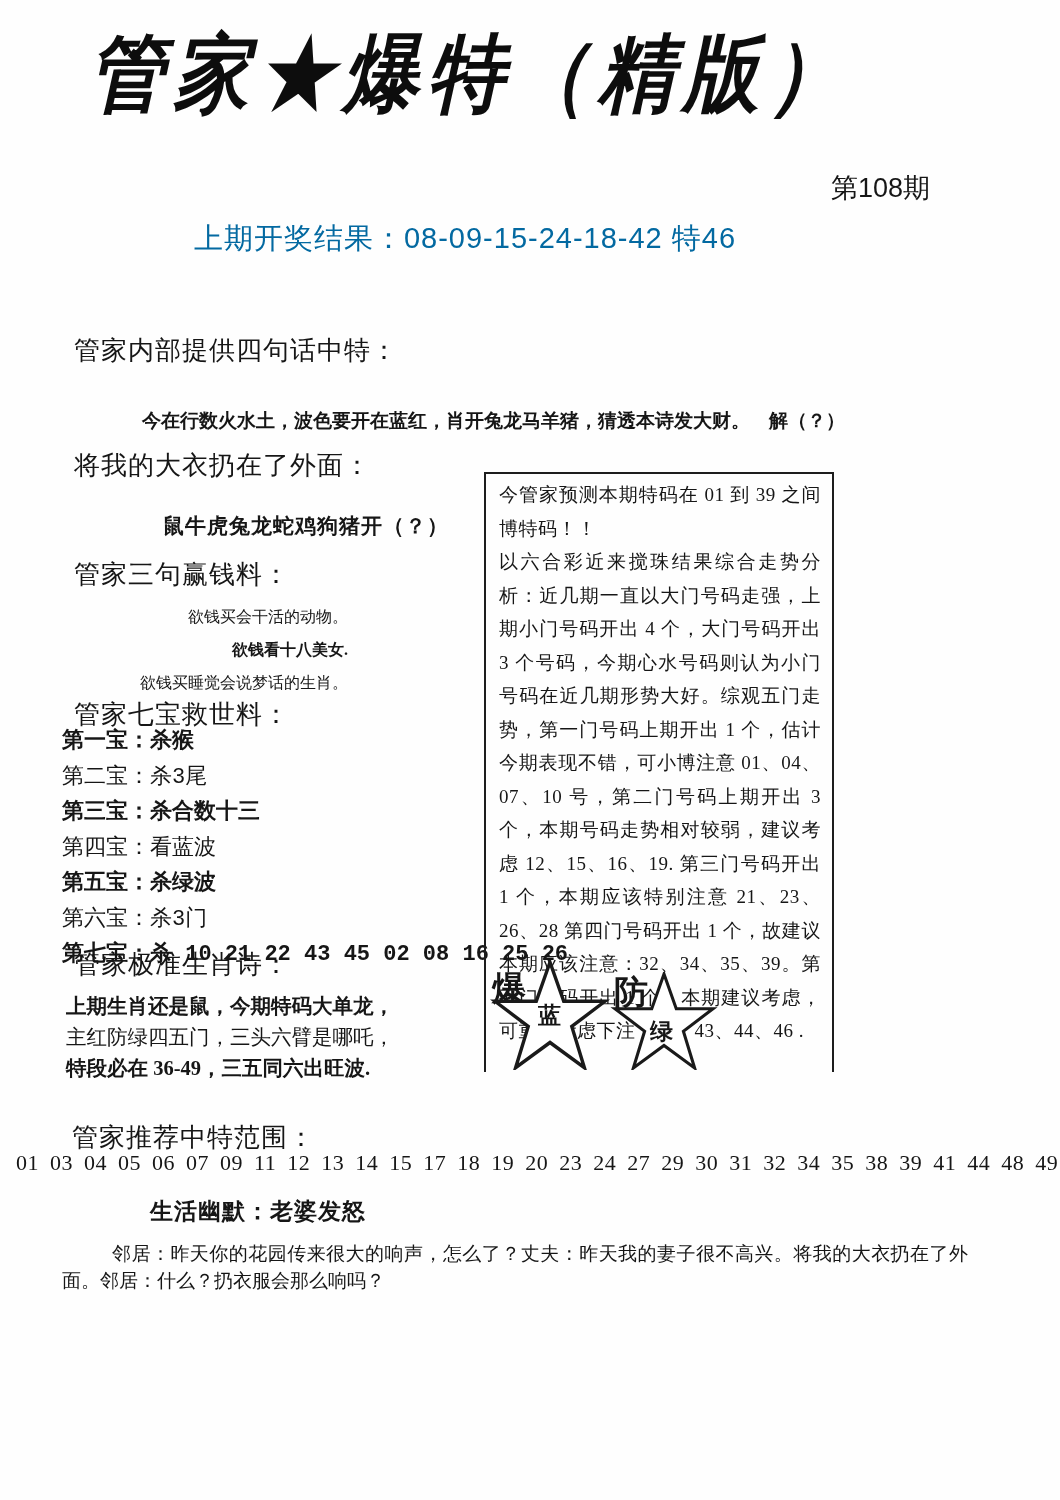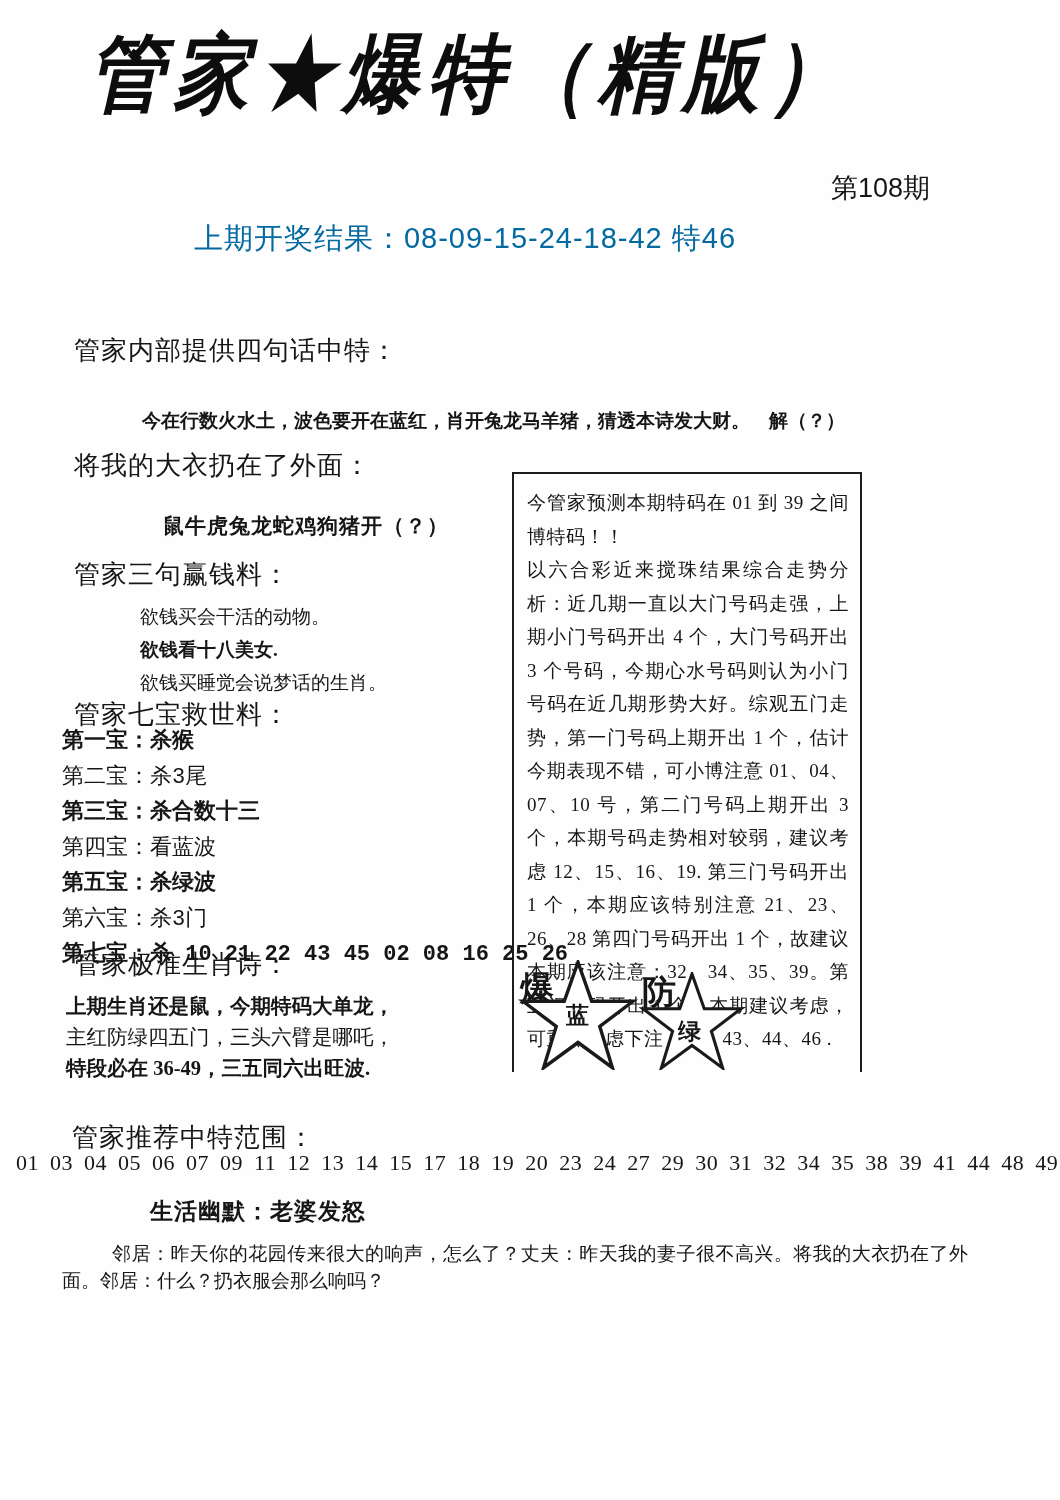--- a/index.html
+++ b/index.html
@@ -20,35 +20,35 @@
   .issue{left:0;top:170px;width:930px;text-align:right;
     font-family:"Liberation Sans","DejaVu Sans",sans-serif;font-size:27px;}
   .result{left:0;top:219px;width:930px;text-align:center;
     font-family:"Liberation Sans","DejaVu Sans",sans-serif;
     font-size:29px;letter-spacing:1px;}
   
   .h{font-size:26px;letter-spacing:1px;white-space:nowrap;}
   
   .line-four{left:142px;top:408px;font-size:19px;white-space:nowrap;}
   .line-nine{left:163px;top:512px;font-size:21px;white-space:nowrap;letter-spacing:1px;}
-  .money .row{font-size:19px;line-height:33px;white-space:nowrap;}
+  .money .row{font-size:16px;line-height:33px;white-space:nowrap;text-align:right;}
   .treasures .row{font-size:22px;line-height:35.5px;white-space:nowrap;}
   .poem .row{font-size:20.5px;line-height:31px;white-space:nowrap;}
   .numbers{left:16px;top:1150px;width:1036px;font-size:22px;
     white-space:nowrap;word-spacing:5px;letter-spacing:0.5px;}
   .humor-h{left:150px;top:1196px;
     font-family:"Liberation Sans","DejaVu Sans",sans-serif;
     font-size:23px;font-weight:bold;letter-spacing:1px;}
   .humor-p{left:62px;top:1240px;width:906px;margin:0;
     font-size:19px;line-height:27px;text-indent:50px;text-align:justify;}
   
   .pbox{
-    left:512px;top:472px;width:350px;height:600px;box-sizing:border-box;
+    left:484px;top:472px;width:350px;height:600px;box-sizing:border-box;
     border:2px solid #1d1d1d;border-bottom:none;
-    padding:12px 11px 0 13px;
+    padding:4px 11px 0 13px;
   }
   .pbox p{margin:0;font-size:19px;line-height:33.5px;
     text-align:justify;letter-spacing:0.5px;}
   .stars{position:absolute;left:0;top:484px;width:348px;height:116px;}
   .star-svg{position:absolute;}
   .star-label{position:absolute;font-size:34px;font-weight:bold;}
   .star-inner{position:absolute;font-size:23px;font-weight:bold;}
 </style>
 </head>
 <body>

